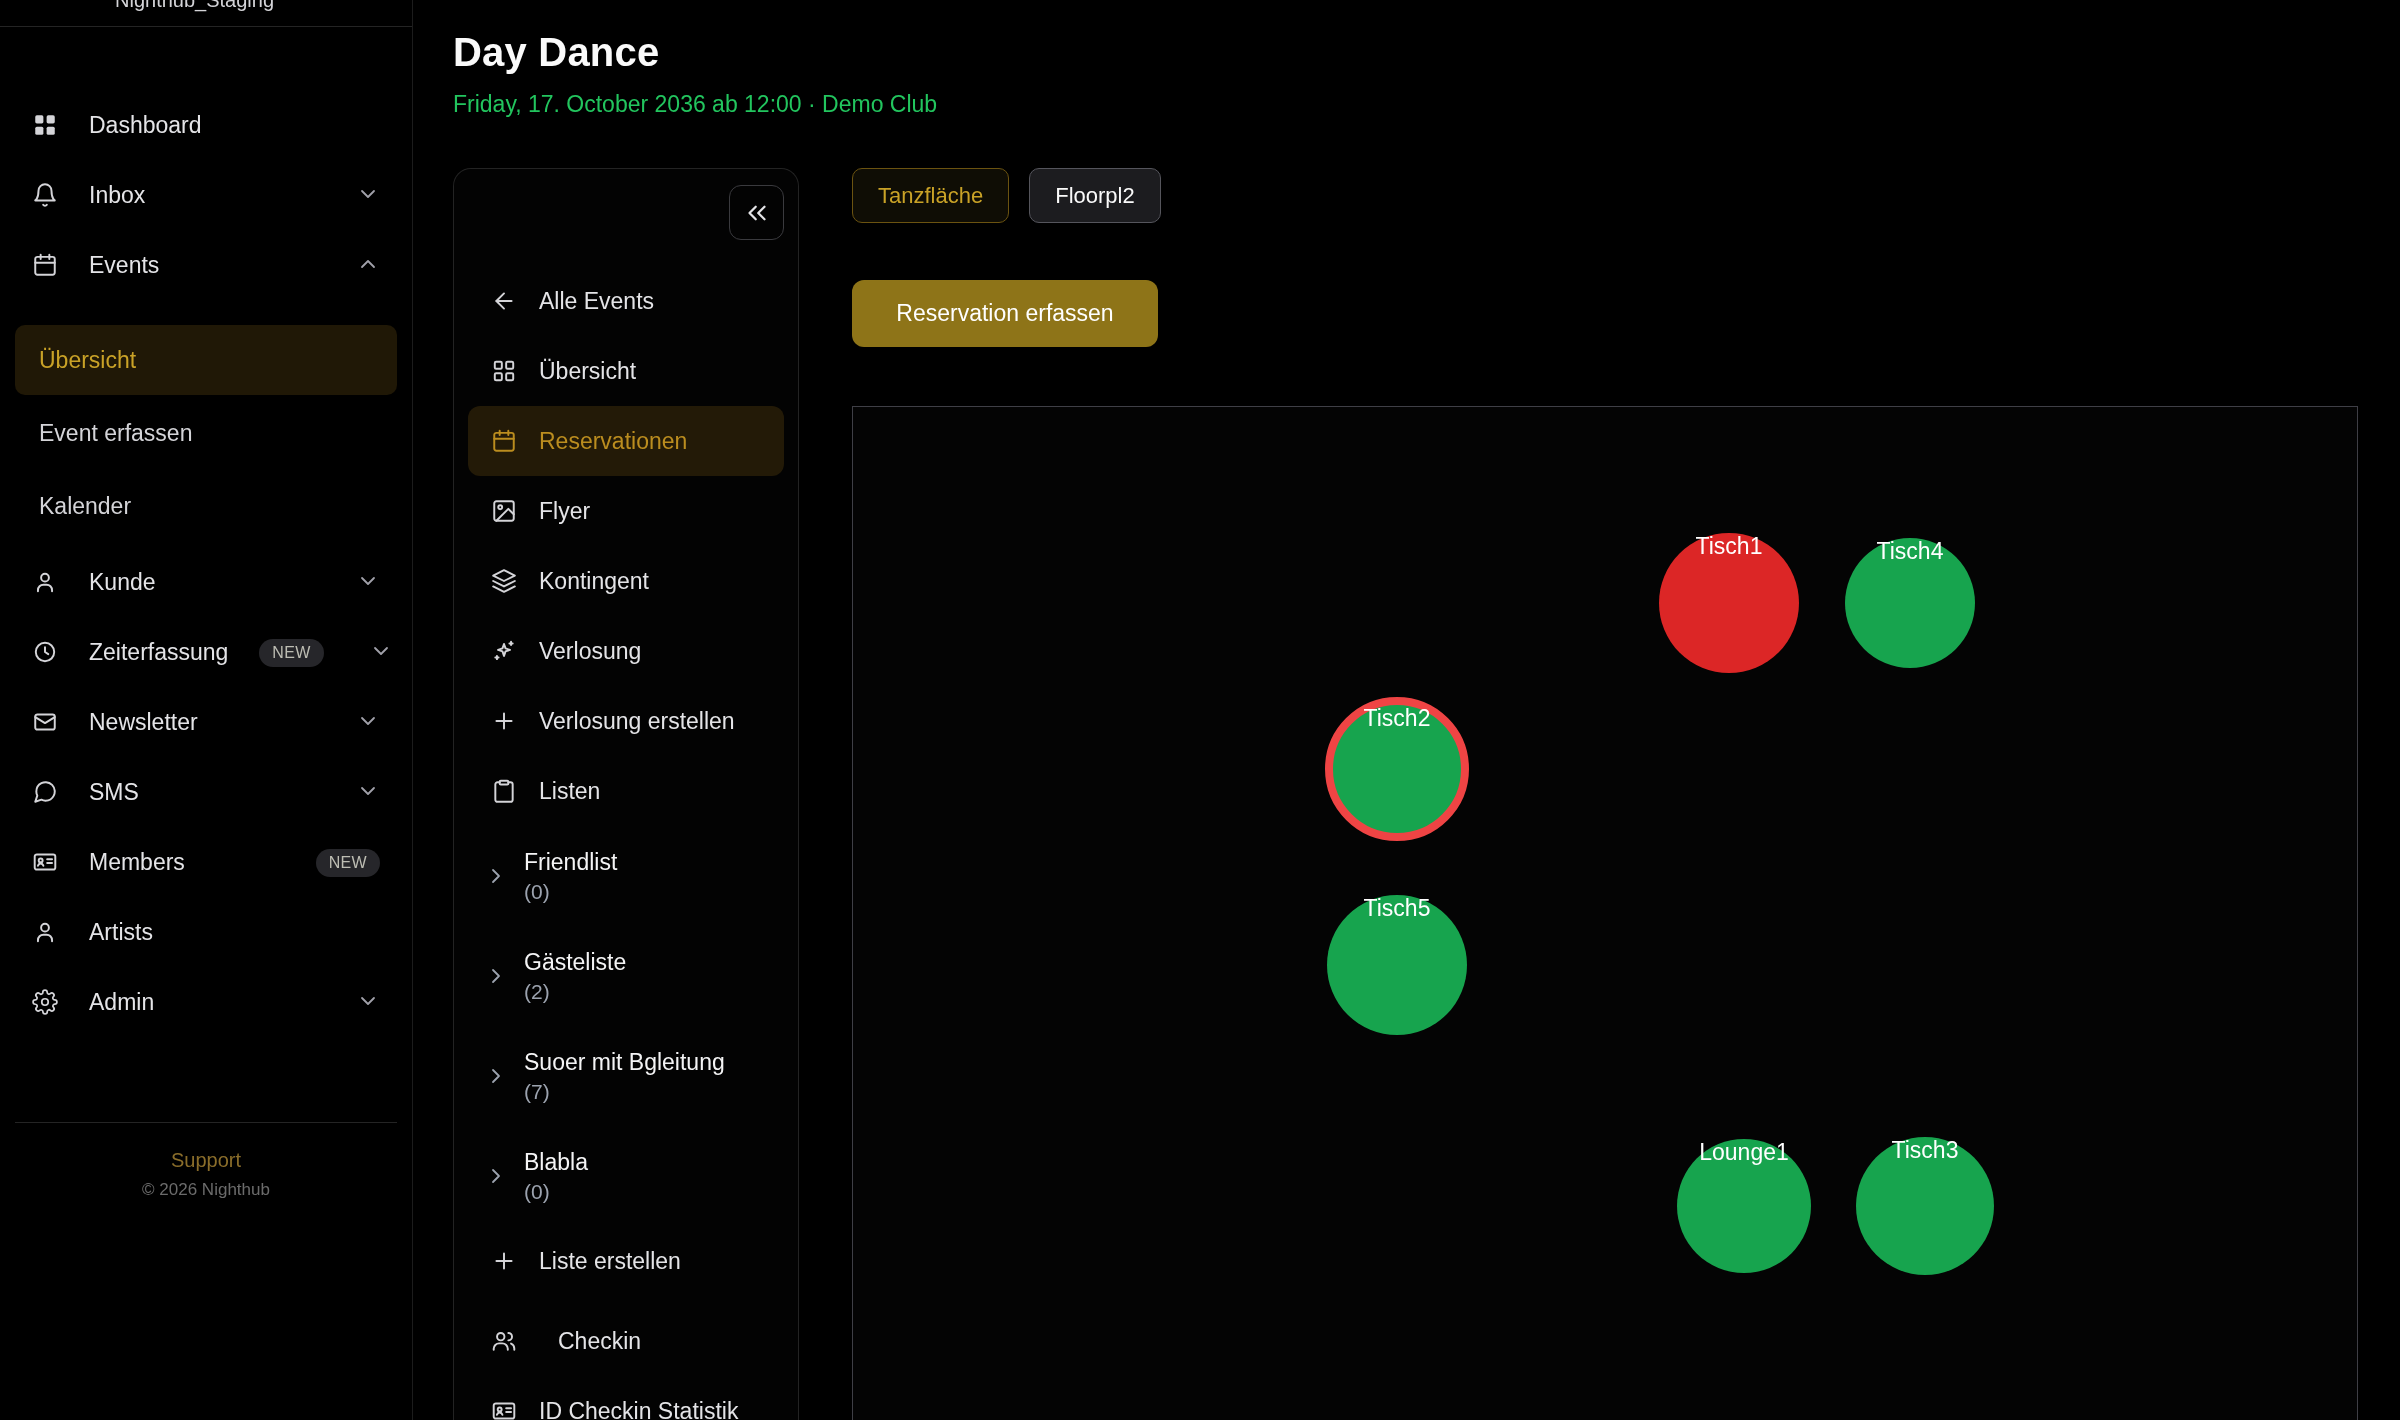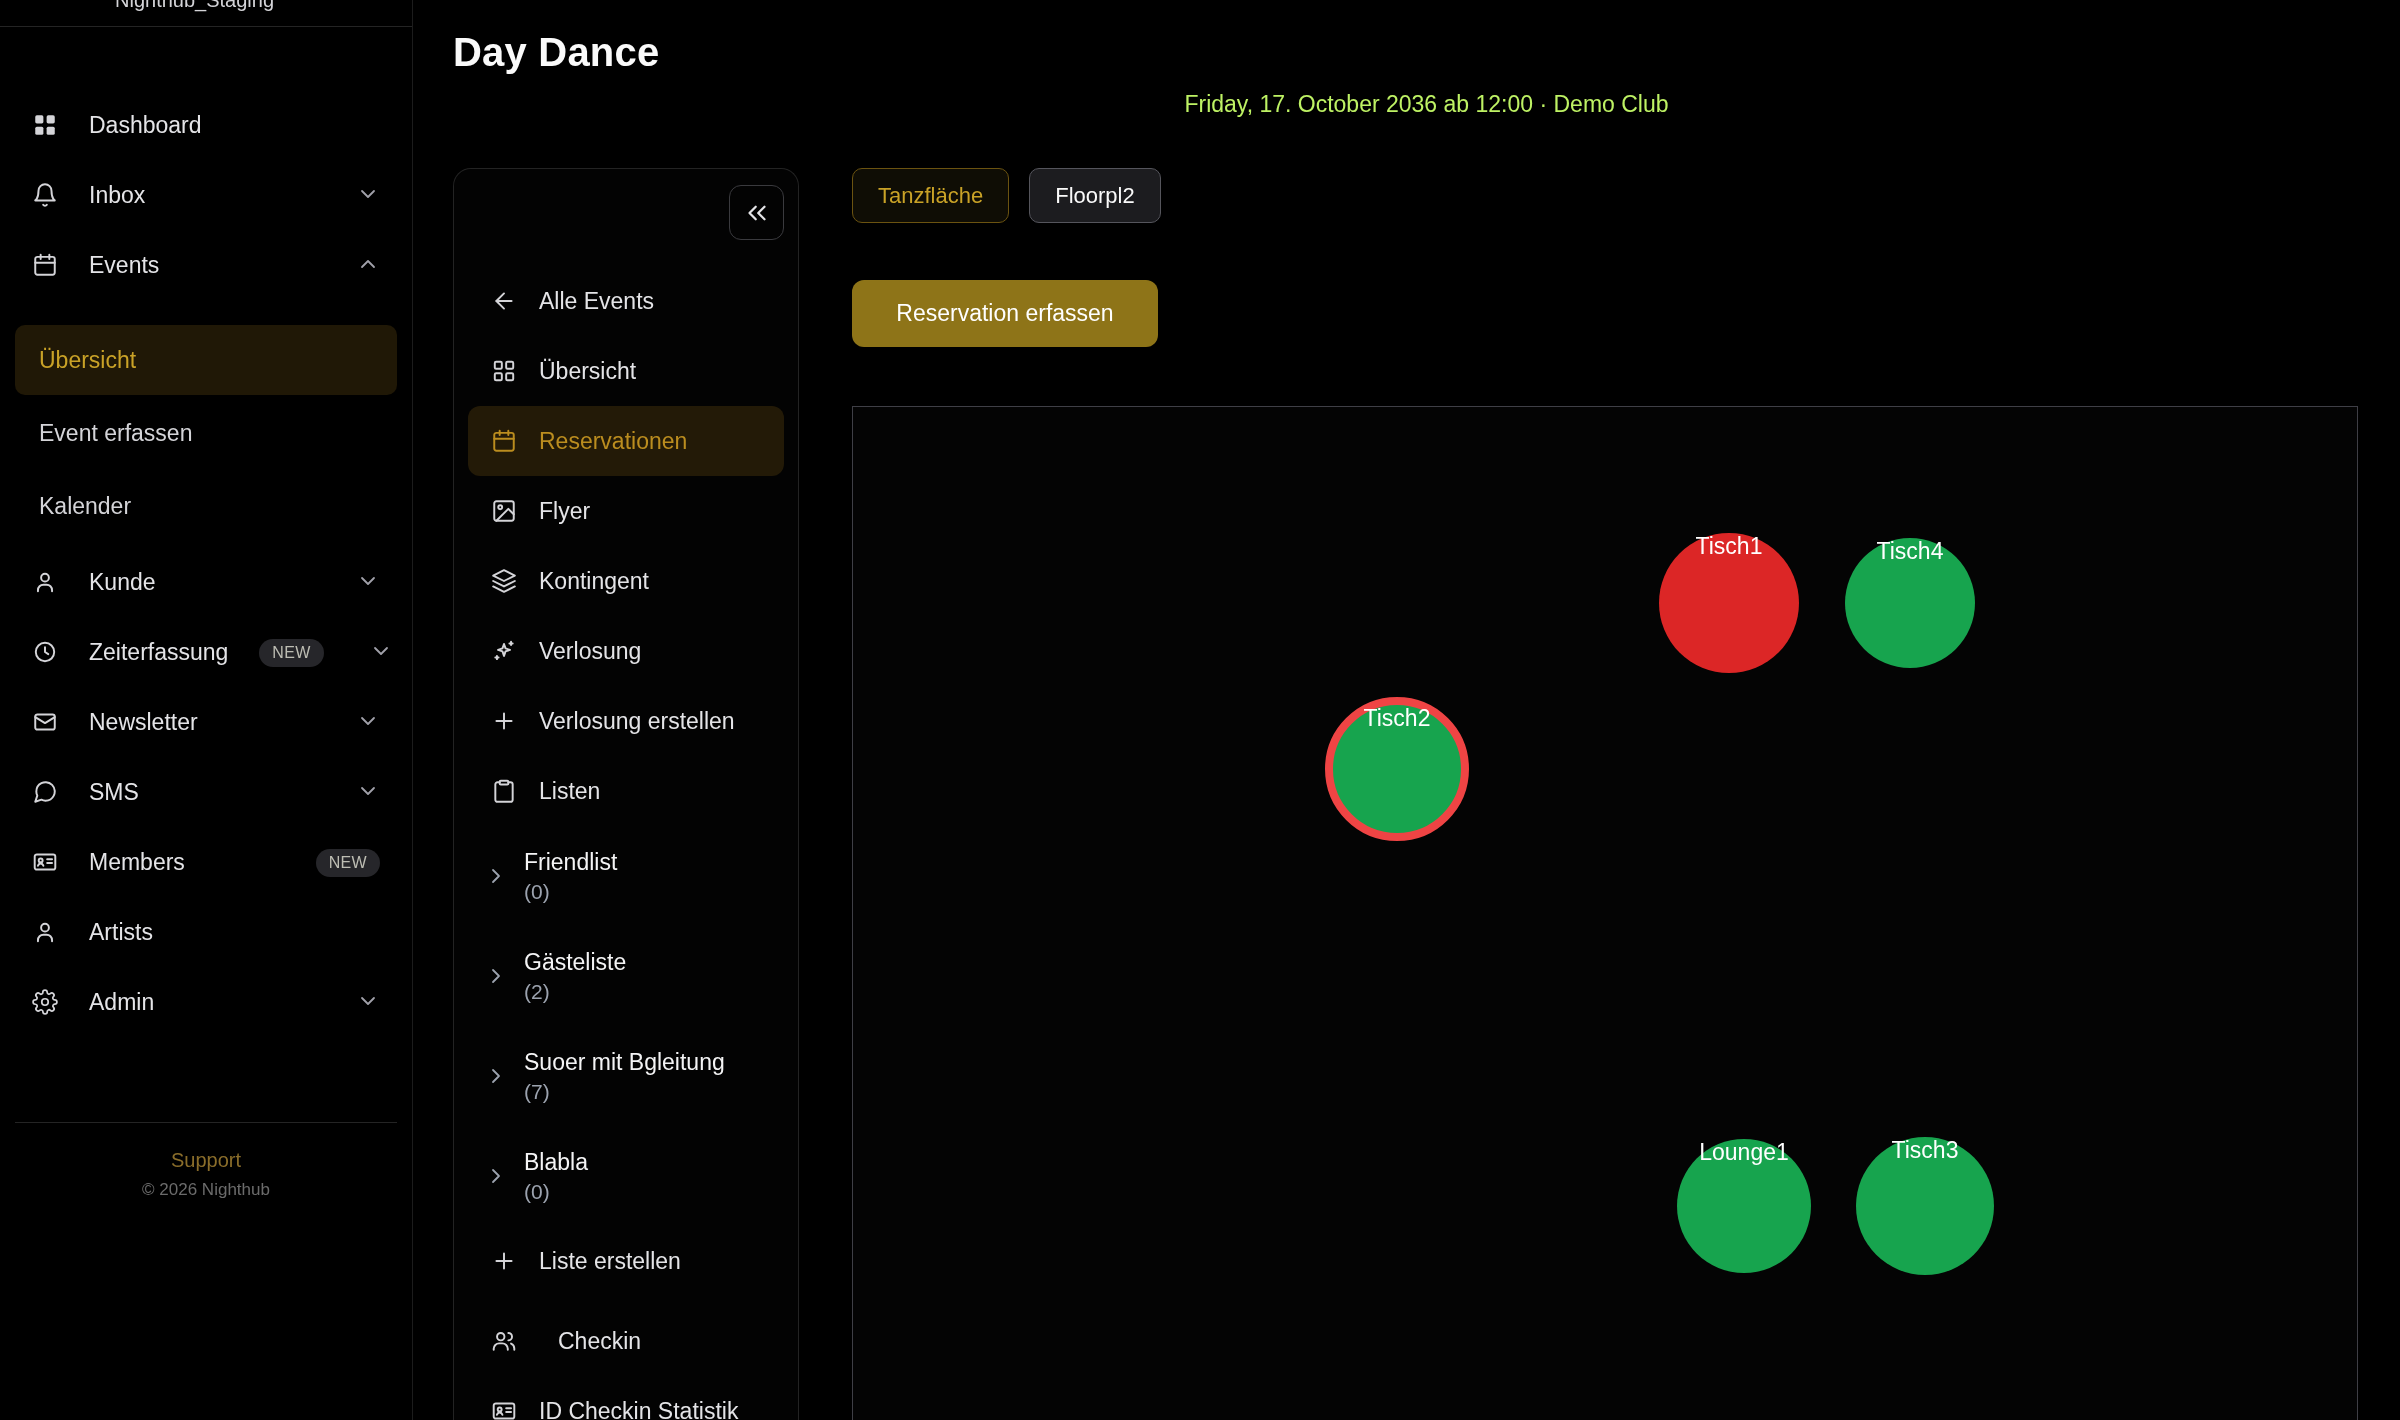--- a/index.html
+++ b/index.html
@@ -24,21 +24,21 @@
   .subnav { margin:2px 0 28px; }
   .sub-item { height:70px; margin:3px 0; display:flex; align-items:center; padding:0 24px; border-radius:10px; font-size:23px; color:#d4d4d8; cursor:pointer; }
   .sub-item.active { background:#201806; color:#c9a227; }
   .side-footer { margin-top:63px; border-top:1px solid #242424; text-align:center; padding:26px 0 30px; }
   .support { color:#8a6d2a; font-size:20px; cursor:pointer; }
   .copyright { color:#6b6b6b; font-size:17px; margin-top:8px; }
 
   
   .main { flex:1; padding:28px 0 4px 40px; display:flex; flex-direction:column; min-width:0; }
   .page-title { font-size:40px; font-weight:700; color:#fafafa; letter-spacing:.2px; line-height:48px; }
-  .page-subtitle { margin-top:14px; font-size:23px; color:#bef264; line-height:28px;text-align:center; }
+  .page-subtitle { margin-top:14px; font-size:23px; color:#22c55e; line-height:28px; }
   .content { display:flex; margin-top:50px; flex:1; align-items:stretch; }
 
   
   .event-panel { width:346px; flex:none; border:1px solid #232323; border-bottom:none; border-radius:18px 18px 0 0; padding:16px 14px; background:#030303; }
   .panel-head { display:flex; justify-content:flex-end; }
   .collapse-btn { width:55px; height:55px; border:1px solid #3a3a3e; border-radius:12px; background:transparent; color:#e4e4e7; display:flex; align-items:center; justify-content:center; cursor:pointer; }
   .collapse-btn .icon { width:30px; height:30px; color:#e4e4e7; }
   .panel-menu { margin-top:26px; }
   .panel-item { height:70px; display:flex; align-items:center; gap:22px; padding:0 23px; border-radius:12px; font-size:23px; color:#e4e4e7; cursor:pointer; }
   .panel-item.active { background:#231a07; color:#bb8d1f; }
@@ -430,20 +430,23 @@
         <div class="floorplan">
             <div class="table-circle red" style="left: 806px; top: 126px; height: 140px; width: 140px;">
               <span>Tisch1</span>
             </div>
             <div class="table-circle green" style="left: 992px; top: 131px; height: 130px; width: 130px;">
               <span>Tisch4</span>
             </div>
             <div class="table-circle green ringed" style="left: 472px; top: 290px; height: 144px; width: 144px;">
               <span>Tisch2</span>
             </div>
+            <div class="table-circle green" style="left: 474px; top: 488px; height: 140px; width: 140px;">
+              <span>Tisch5</span>
+            </div>
             <div class="table-circle green" style="left: 824px; top: 732px; height: 134px; width: 134px;">
               <span>Lounge1</span>
             </div>
             <div class="table-circle green" style="left: 1003px; top: 730px; height: 138px; width: 138px;">
               <span>Tisch3</span>
             </div>
           </div>
       </div>
 
     </div>

